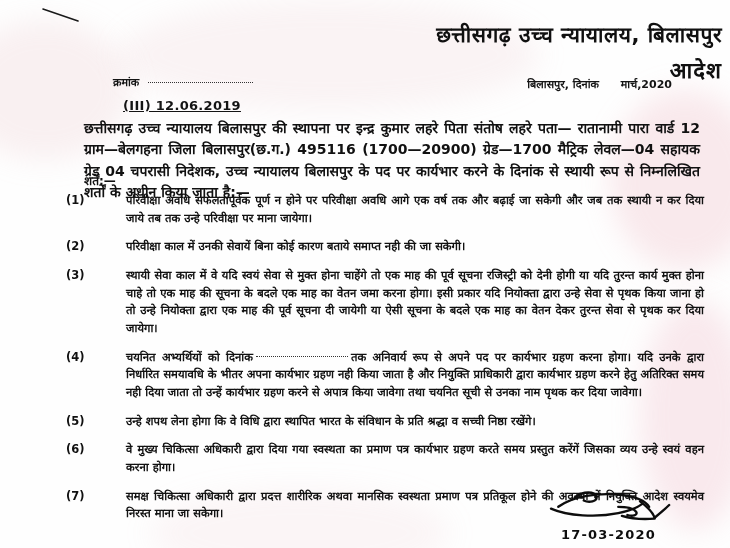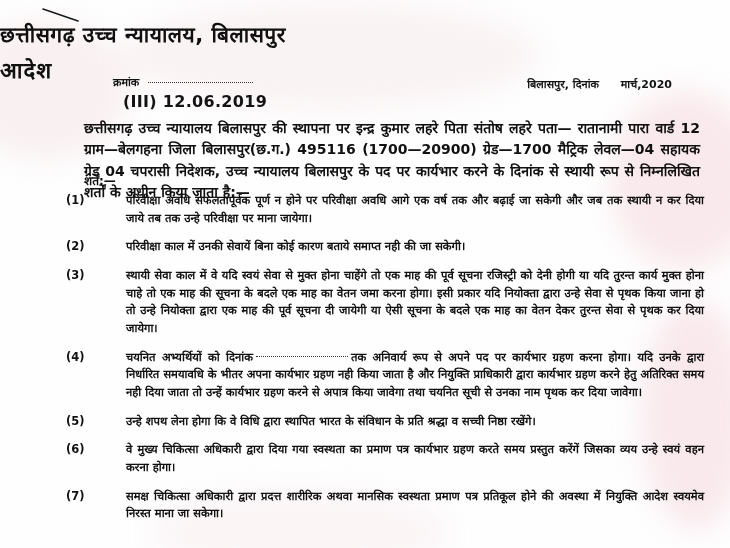--- a/index.html
+++ b/index.html
@@ -56,22 +56,22 @@
   .stray-mark {
     position: absolute;
     left: 42px; top: 8px;
     width: 38px; height: 14px;
     pointer-events: none;
   }
 
   
   #doc-header {
     position: absolute;
-    left: 0; right: 16px; top: 22px;
-    text-align: left;
+    left: 0; right: 8px; top: 22px;
+    text-align: right;
   }
   .court-title {
     font-size: 21px;
     font-weight: 700;
     letter-spacing: 0.5px;
     color: #101010;
     line-height: 1.25;
   }
   .order-word {
     font-size: 22px;
@@ -96,24 +96,25 @@
   }
   .ref-dotline {
     display: inline-block;
     width: 105px;
     border-bottom: 1px dotted #333;
     margin: 0 0 3px 5px;
     height: 1px;
   }
   .ref-number {
     position: absolute;
-    left: 37px; top: 18px;
-    font-size: 16px;
+    left: 37px; top: 24px;
+    font-size: 13px;
     font-weight: 700;
     letter-spacing: 0.3px;
+    text-decoration: underline;
   }
   .ref-right {
     position: absolute;
     right: 26px; top: 2px;
     font-weight: 700;
     font-size: 11px;
     white-space: nowrap;
   }
   .ref-right .place {
     margin-right: 18px;
@@ -264,14 +265,28 @@
       <div class="condition-text">वे मुख्य चिकित्सा अधिकारी द्वारा दिया गया स्वस्थता का प्रमाण पत्र कार्यभार ग्रहण करते समय प्रस्तुत करेंगें जिसका व्यय उन्हे स्वयं वहन करना होगा।</div>
     </div>
 
     <div class="condition-item">
       <div class="condition-number">(7)</div>
       <div class="condition-text">समक्ष चिकित्सा अधिकारी द्वारा प्रदत्त शारीरिक अथवा मानसिक स्वस्थता प्रमाण पत्र प्रतिकूल होने की अवस्था में नियुक्ति आदेश स्वयमेव निरस्त माना जा सकेगा।</div>
     </div>
 
   </div>
 
+  <div id="signature-block">
+    <svg id="signature-mark" viewBox="0 0 170 44">
+      <g fill="none" stroke="#0d0d0d" stroke-width="2.6" stroke-linecap="round" stroke-linejoin="round">
+        <path d="M48 14 C58 6, 70 7, 72 13 C73 18, 64 20, 58 17"></path>
+        <path d="M30 24 C46 12, 74 8, 100 11 C116 13, 126 18, 130 24"></path>
+        <path d="M22 26 C40 34, 72 36, 96 31 C110 28, 118 24, 122 21"></path>
+        <path d="M96 24 C106 24, 114 26, 116 30 C117 33, 112 35, 106 33"></path>
+        <path d="M120 18 C128 24, 134 30, 136 36"></path>
+        <path d="M136 36 C142 31, 148 26, 152 22"></path>
+        <path d="M100 34 C110 37, 124 38, 136 37"></path>
+      </g>
+    </svg>
+    <div class="sign-date">17-03-2020</div>
+  </div>
 
 </div>
 
 </body></html>

